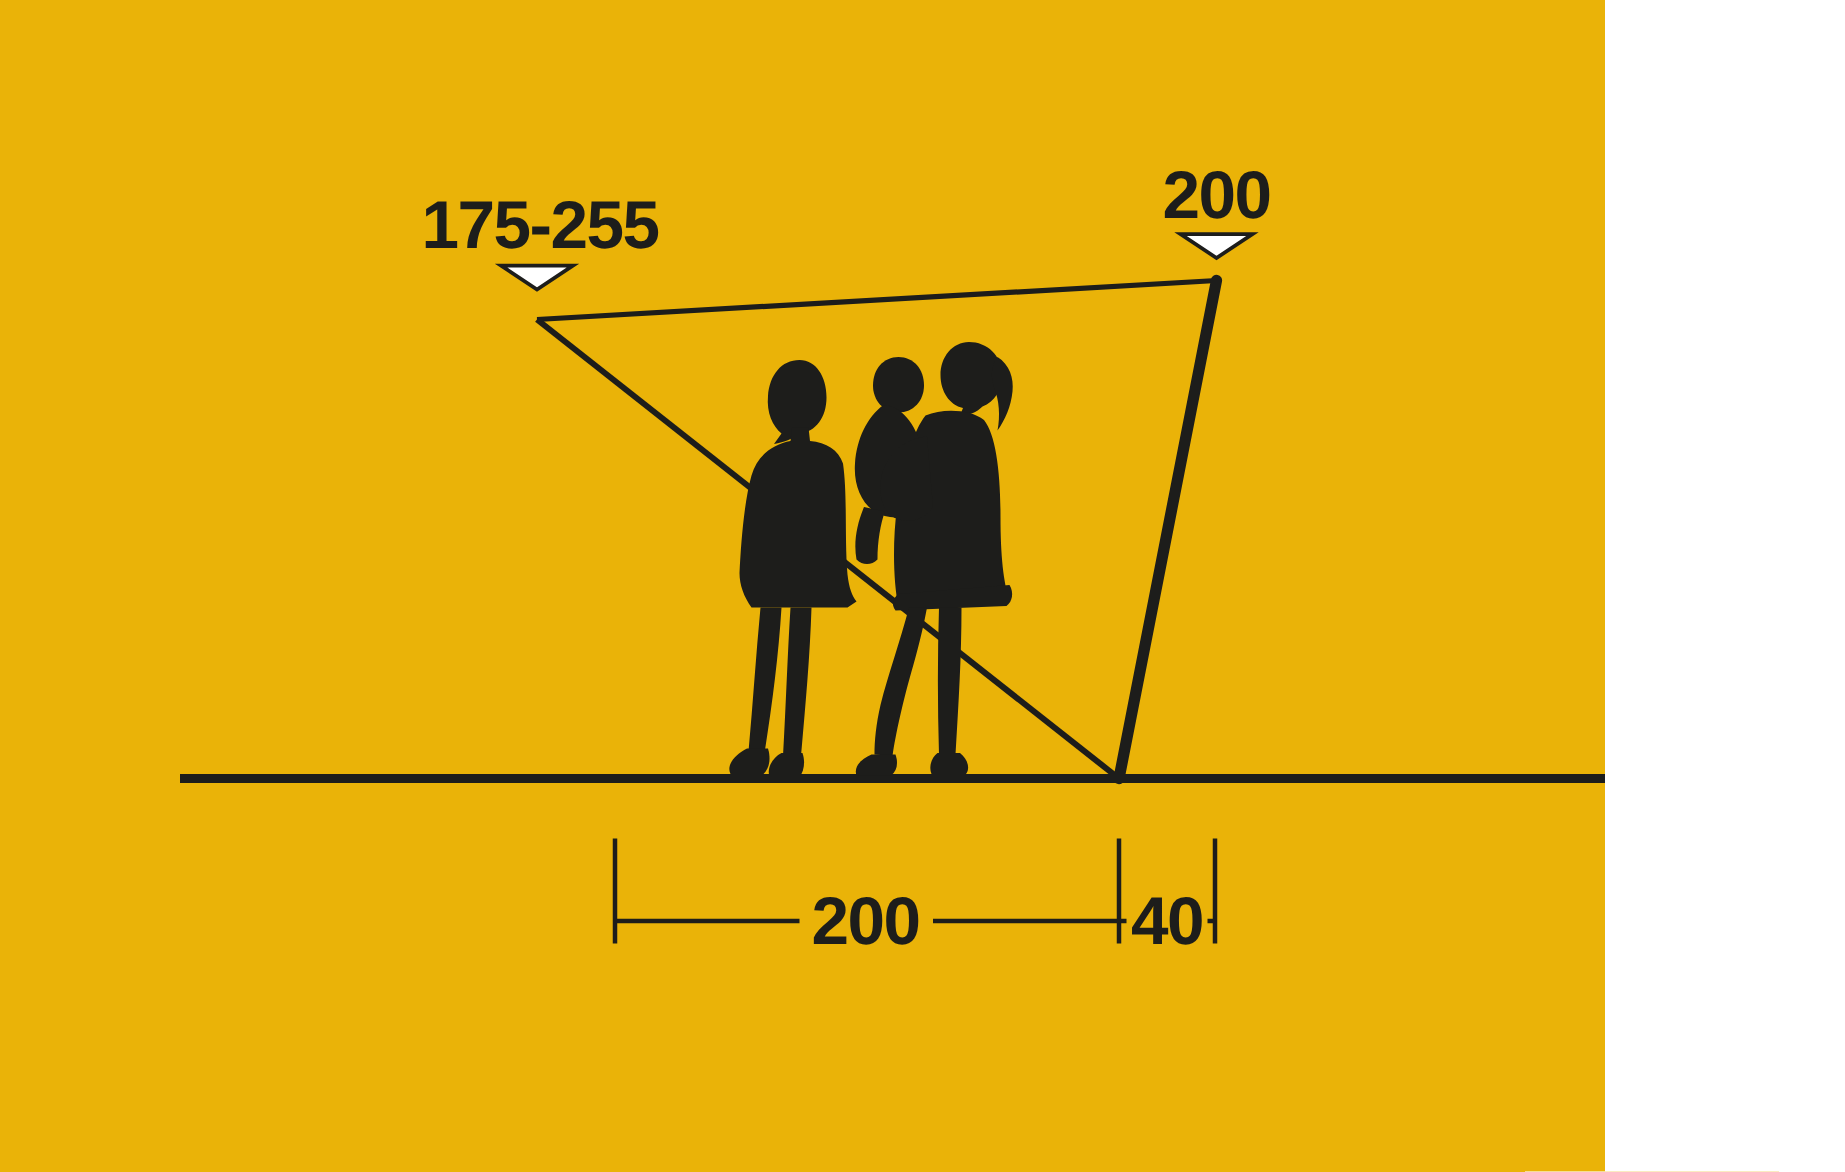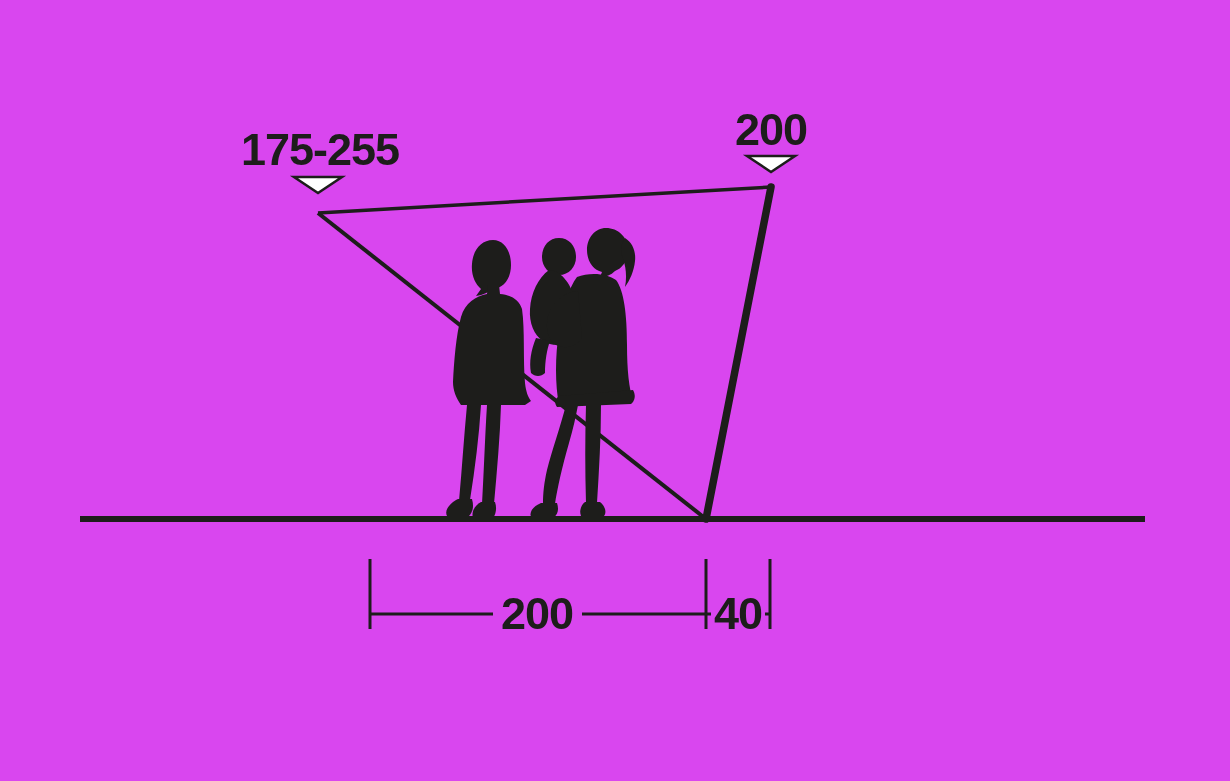--- a/index.html
+++ b/index.html
@@ -3,24 +3,25 @@
 <meta charset="utf-8">
 <style>
   html, body {
     margin: 0;
     padding: 0;
     background: #ffffff;
     font-family: "Liberation Sans", "DejaVu Sans", sans-serif;
   }
   .canvas {
     position: relative;
-    width: 1230px;
+    width: 1030px;
     height: 781px;
-    background: #d946ef;
+    background: #eab308;
     overflow: hidden;
+    padding-left: 40px;
   }
   svg { display: block; }
   .ink-line   { stroke: #1d1d1b; fill: none; }
   .ink-fill   { fill: #1d1d1b; stroke: none; }
   .marker-tri { fill: #ffffff; stroke: #1d1d1b; stroke-width: 2.5; }
   .dim-text {
     fill: #1d1d1b;
     font-family: "Liberation Sans", "DejaVu Sans", sans-serif;
     font-weight: 700;
     font-size: 45px;

